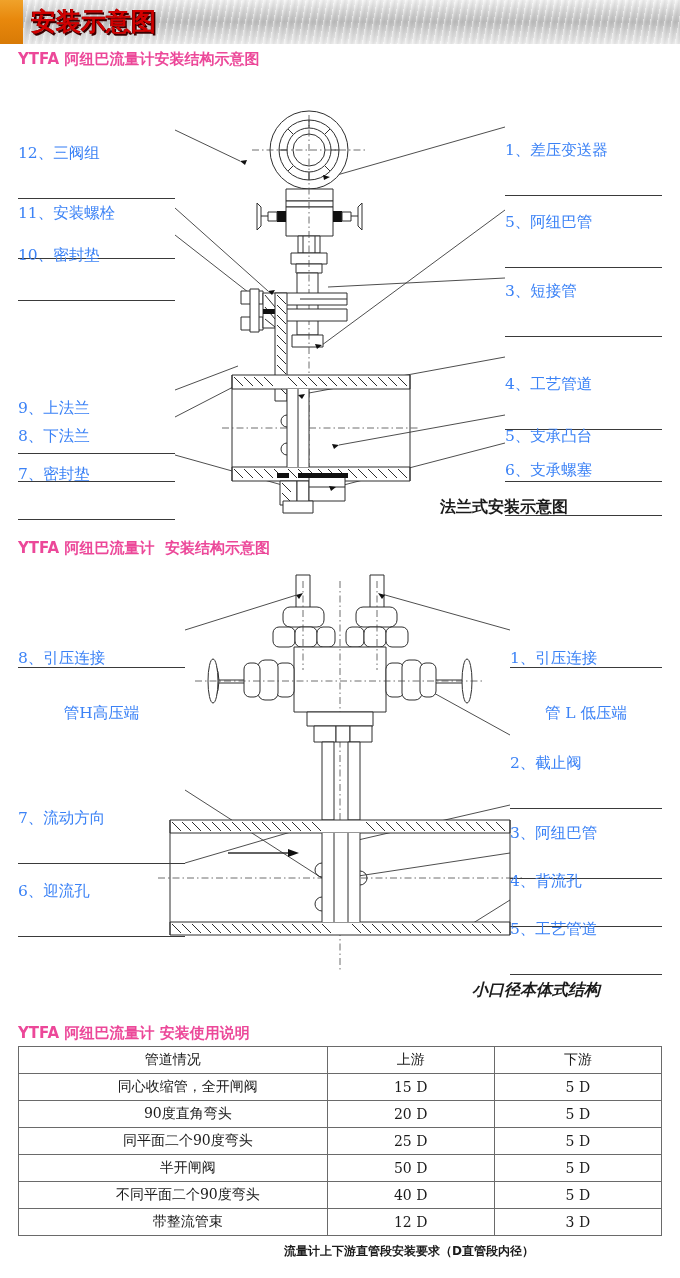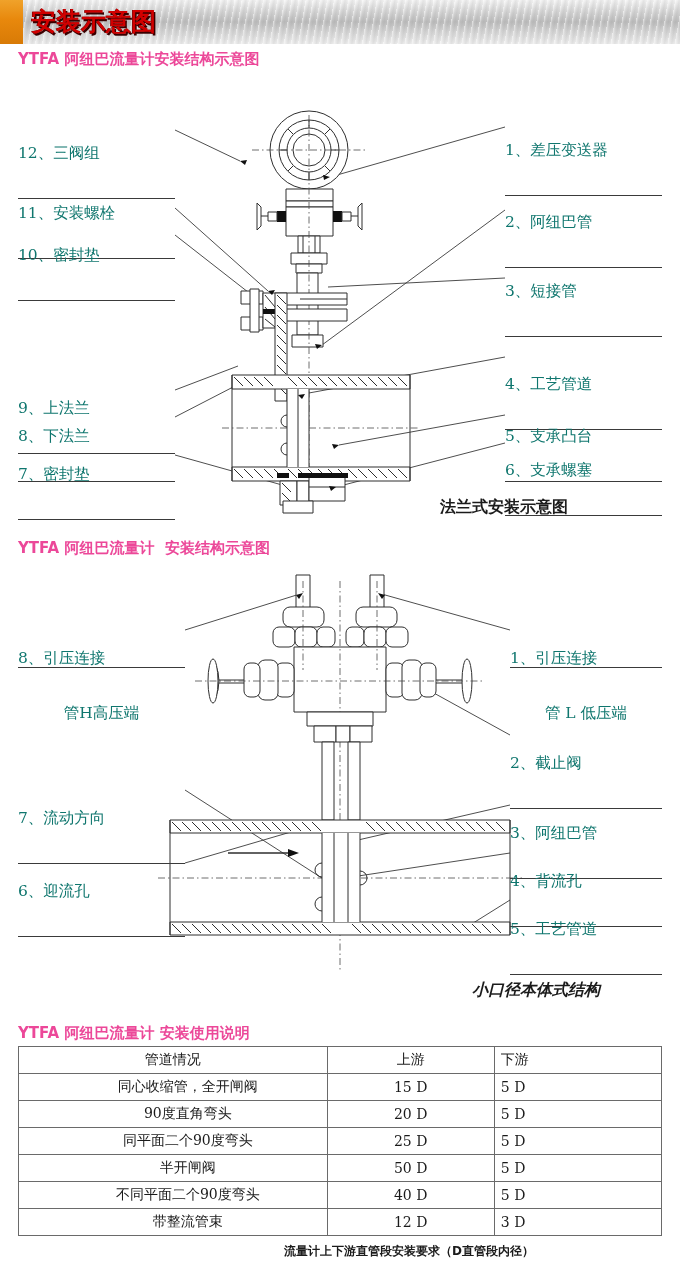--- a/index.html
+++ b/index.html
@@ -43,21 +43,21 @@
   .sect-cap {
     position: absolute;
     font-size: 16px; font-weight: bold; color: #1b1b1b;
     white-space: pre;
     font-family: "DejaVu Sans", "Liberation Sans", sans-serif;
   }
 
   
   .callout {
     position: absolute;
-    font-size: 15.5px; color: #0f766e;
+    font-size: 15.5px; color: #3b82f6;
     font-family: "DejaVu Serif", "Liberation Serif", serif;
     white-space: pre; line-height: 1.18;
   }
   .callout .txt { display: block; }
   .callout.u-line { border-bottom: 1.1px solid #3a3a3a; }
   .callout.two .ln1 { border-bottom: 1.1px solid #3a3a3a; display:block; }
   .callout.two .ln2 { display: block; text-align: center; }
 
   
   svg.draw { position: absolute; left: 0; overflow: visible; }
@@ -79,21 +79,21 @@
     font-size: 14px; color: #1a1a1a;
   }
   .tbl td, .tbl th {
     border: 1.2px solid #6a6a6a;
     height: 27px; font-weight: normal;
     padding: 0 6px;
     margin-top: 48px;
   }
   .tbl .c-desc { width: 48%; text-align: center; }
   .tbl .c-up   { width: 26%; text-align: center; }
-  .tbl .c-dn   { width: 26%; text-align: left; }
+  .tbl .c-dn   { width: 26%; text-align: center; }
   .tbl tbody .c-desc { text-align: center; padding-left: 36px; }
 </style>
 </head>
 <body>
 
 <div class="page">
 
   <div class="banner">
     <div class="banner-accent"></div>
     <div class="banner-title">安装示意图</div>
@@ -219,21 +219,21 @@
     <span class="txt">8、下法兰</span>
   </div>
   <div class="callout u-line" style="left:18px; top:428px; width:157px;">
     <span class="txt">7、密封垫</span>
   </div>
 
   <div class="callout u-line" style="left:505px; top:104px; width:157px; text-align:left;">
     <span class="txt">1、差压变送器</span>
   </div>
   <div class="callout u-line" style="left:505px; top:176px; width:157px; text-align:left;">
-    <span class="txt">2、阿纽巴管</span>
+    <span class="txt">5、阿纽巴管</span>
   </div>
   <div class="callout u-line" style="left:505px; top:245px; width:157px; text-align:left;">
     <span class="txt">3、短接管</span>
   </div>
   <div class="callout u-line" style="left:505px; top:338px; width:157px; text-align:left;">
     <span class="txt">4、工艺管道</span>
   </div>
   <div class="callout u-line" style="left:505px; top:390px; width:157px; text-align:left;">
     <span class="txt">5、支承凸台</span>
   </div>

